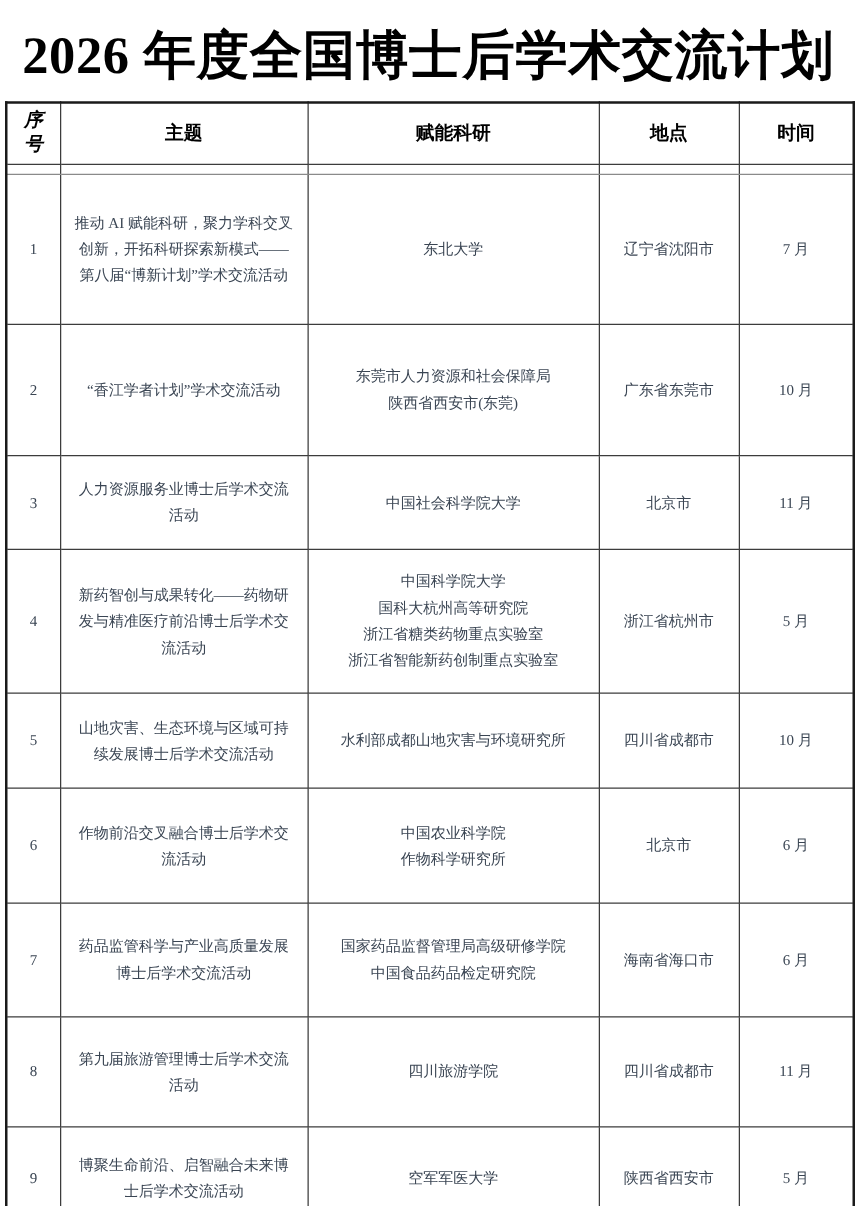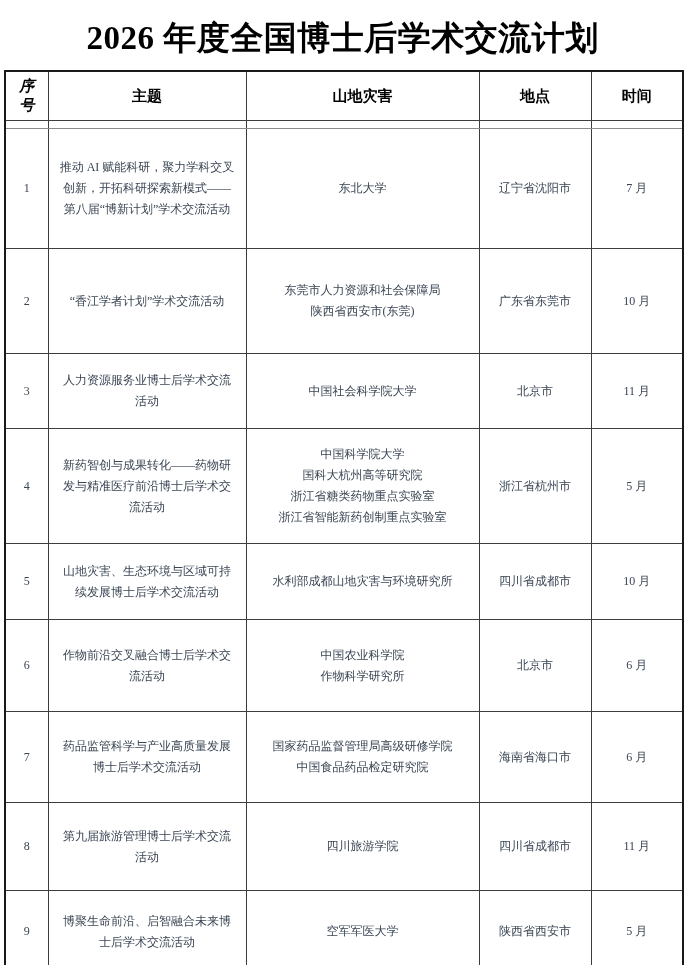--- a/index.html
+++ b/index.html
@@ -11,21 +11,21 @@
   .page {
     width: 685px;
     height: 965px;
     background: #ffffff;
     overflow: hidden;
   }
   .doc-title {
     margin-top: 16px;
     margin-bottom: 9px;
     text-align: center;
-    font-size: 33px;
+    font-size: 42px;
     font-weight: bold;
     color: #000000;
     letter-spacing: 0.5px;
     white-space: nowrap;
   }
   table.schedule {
     table-layout: fixed;
     border-collapse: collapse;
     width: 678px;
     margin: 0 auto 0 4px;
@@ -89,21 +89,21 @@
       <col class="c-no">
         <col class="c-theme">
         <col class="c-org">
         <col class="c-loc">
         <col class="c-time">
     </colgroup>
     <thead>
       <tr>
         <th class="h-no">序号</th>
         <th class="h-theme">主题</th>
-        <th class="h-org">山地灾害</th>
+        <th class="h-org">赋能科研</th>
         <th class="h-loc">地点</th>
         <th class="h-time">时间</th>
       </tr>
       <tr class="spacer">
         <td></td>
         <td></td>
         <td></td>
         <td></td>
         <td></td>
       </tr>

